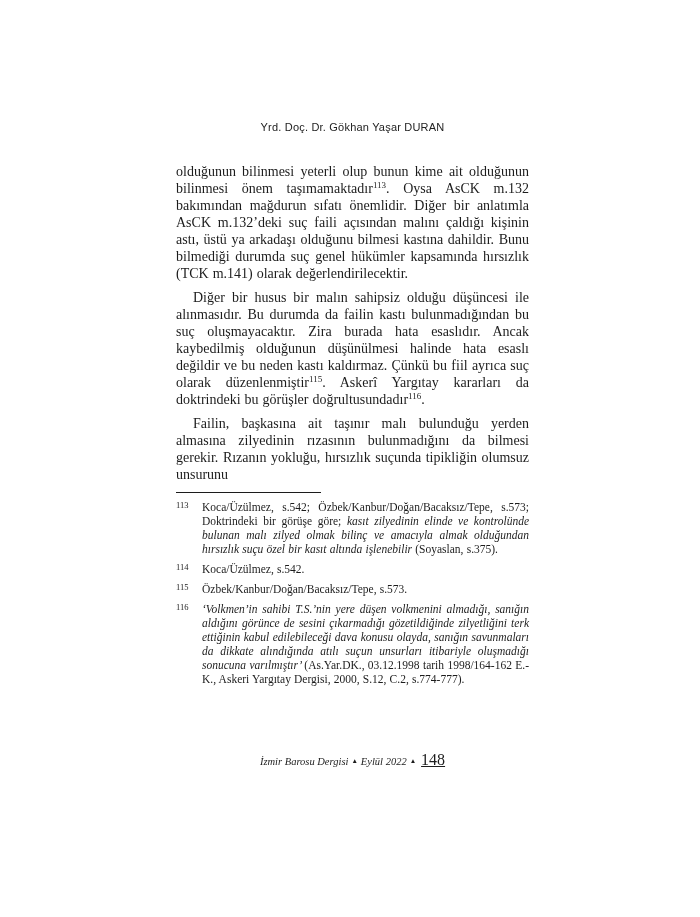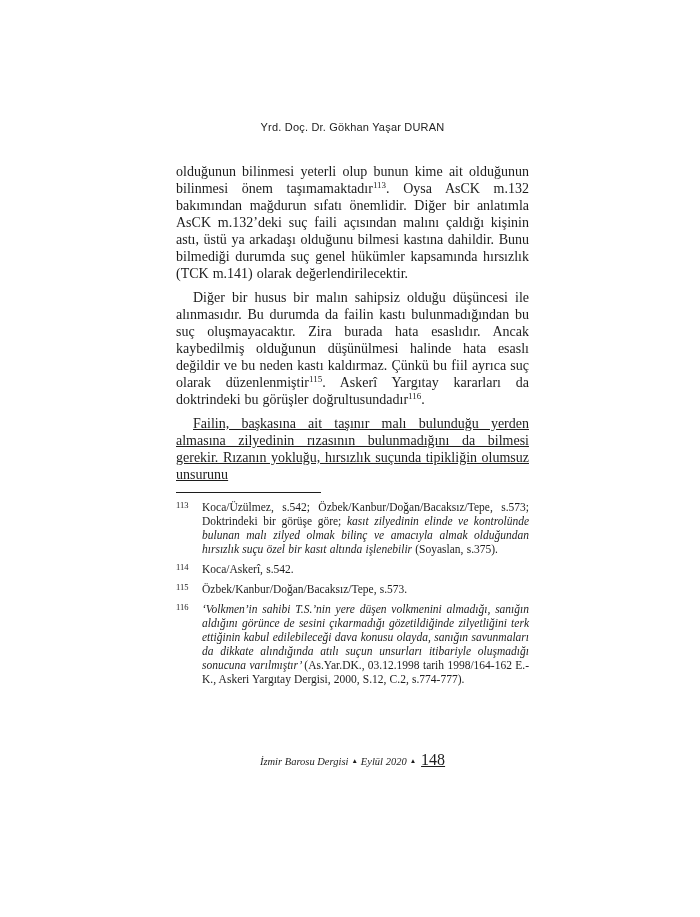--- a/index.html
+++ b/index.html
@@ -35,21 +35,21 @@
     width: 353px;
   }
   .body-text p {
     font-size: 14px;
     line-height: 17px;
     text-align: justify;
     margin-bottom: 7px;
     word-spacing: 0.5px;
   }
   .body-text p.indent { text-indent: 17px; }
-  .body-text p.justify-last { text-align-last: justify; text-decoration: underline; }
+  .body-text p.justify-last { text-align-last: justify; }
   sup.fn-ref {
     font-size: 9px;
     line-height: 0;
     vertical-align: 5px;
   }
   .footnote-rule {
     width: 145px;
     border: none;
     border-top: 1.3px solid #1c1c1c;
     margin: 9px 0 7px 0;
@@ -116,25 +116,25 @@
       <p class="indent justify-last"><span>Failin, başkasına ait taşınır malı bulunduğu yerden almasına zilyedinin rızasının bulunmadığını da bilmesi gerekir. Rızanın yokluğu, hırsızlık suçunda tipikliğin olumsuz unsurunu</span></p>
 
     </section>
 
     <hr class="footnote-rule">
 
     <section class="footnotes">
 
       <div class="footnote"><span class="fn-num">113</span><span>Koca/Üzülmez, s.542; Özbek/Kanbur/Doğan/Bacaksız/Tepe, s.573; Doktrindeki bir görüşe göre; </span><span class="it">kasıt zilyedinin elinde ve kontrolünde bulunan malı zilyed olmak bilinç ve amacıyla almak olduğundan hırsızlık suçu özel bir kasıt altında işlenebilir </span><span>(Soyaslan, s.375).</span></div>
 
-      <div class="footnote"><span class="fn-num">114</span><span>Koca/Askerî, s.542.</span></div>
+      <div class="footnote"><span class="fn-num">114</span><span>Koca/Üzülmez, s.542.</span></div>
 
       <div class="footnote"><span class="fn-num">115</span><span>Özbek/Kanbur/Doğan/Bacaksız/Tepe, s.573.</span></div>
 
       <div class="footnote"><span class="fn-num">116</span><span class="it">‘Volkmen’in sahibi T.S.’nin yere düşen volkmenini almadığı, sanığın aldığını görünce de sesini çıkarmadığı gözetildiğinde zilyetliğini terk ettiğinin kabul edilebileceği dava konusu olayda, sanığın savunmaları da dikkate alındığında atılı suçun unsurları itibariyle oluşmadığı sonucuna varılmıştır’ </span><span>(As.Yar.DK., 03.12.1998 tarih 1998/164-162 E.-K., Askeri Yargıtay Dergisi, 2000, S.12, C.2, s.774-777).</span></div>
 
     </section>
 
   </div>
 
-  <div class="page-footer"><span class="journal">İzmir Barosu Dergisi</span><span class="tri">▲</span><span class="issue">Eylül 2020</span><span class="tri">▲</span><span class="page-num">148</span></div>
+  <div class="page-footer"><span class="journal">İzmir Barosu Dergisi</span><span class="tri">▲</span><span class="issue">Eylül 2022</span><span class="tri">▲</span><span class="page-num">148</span></div>
 
 </div>
 
 </body></html>

